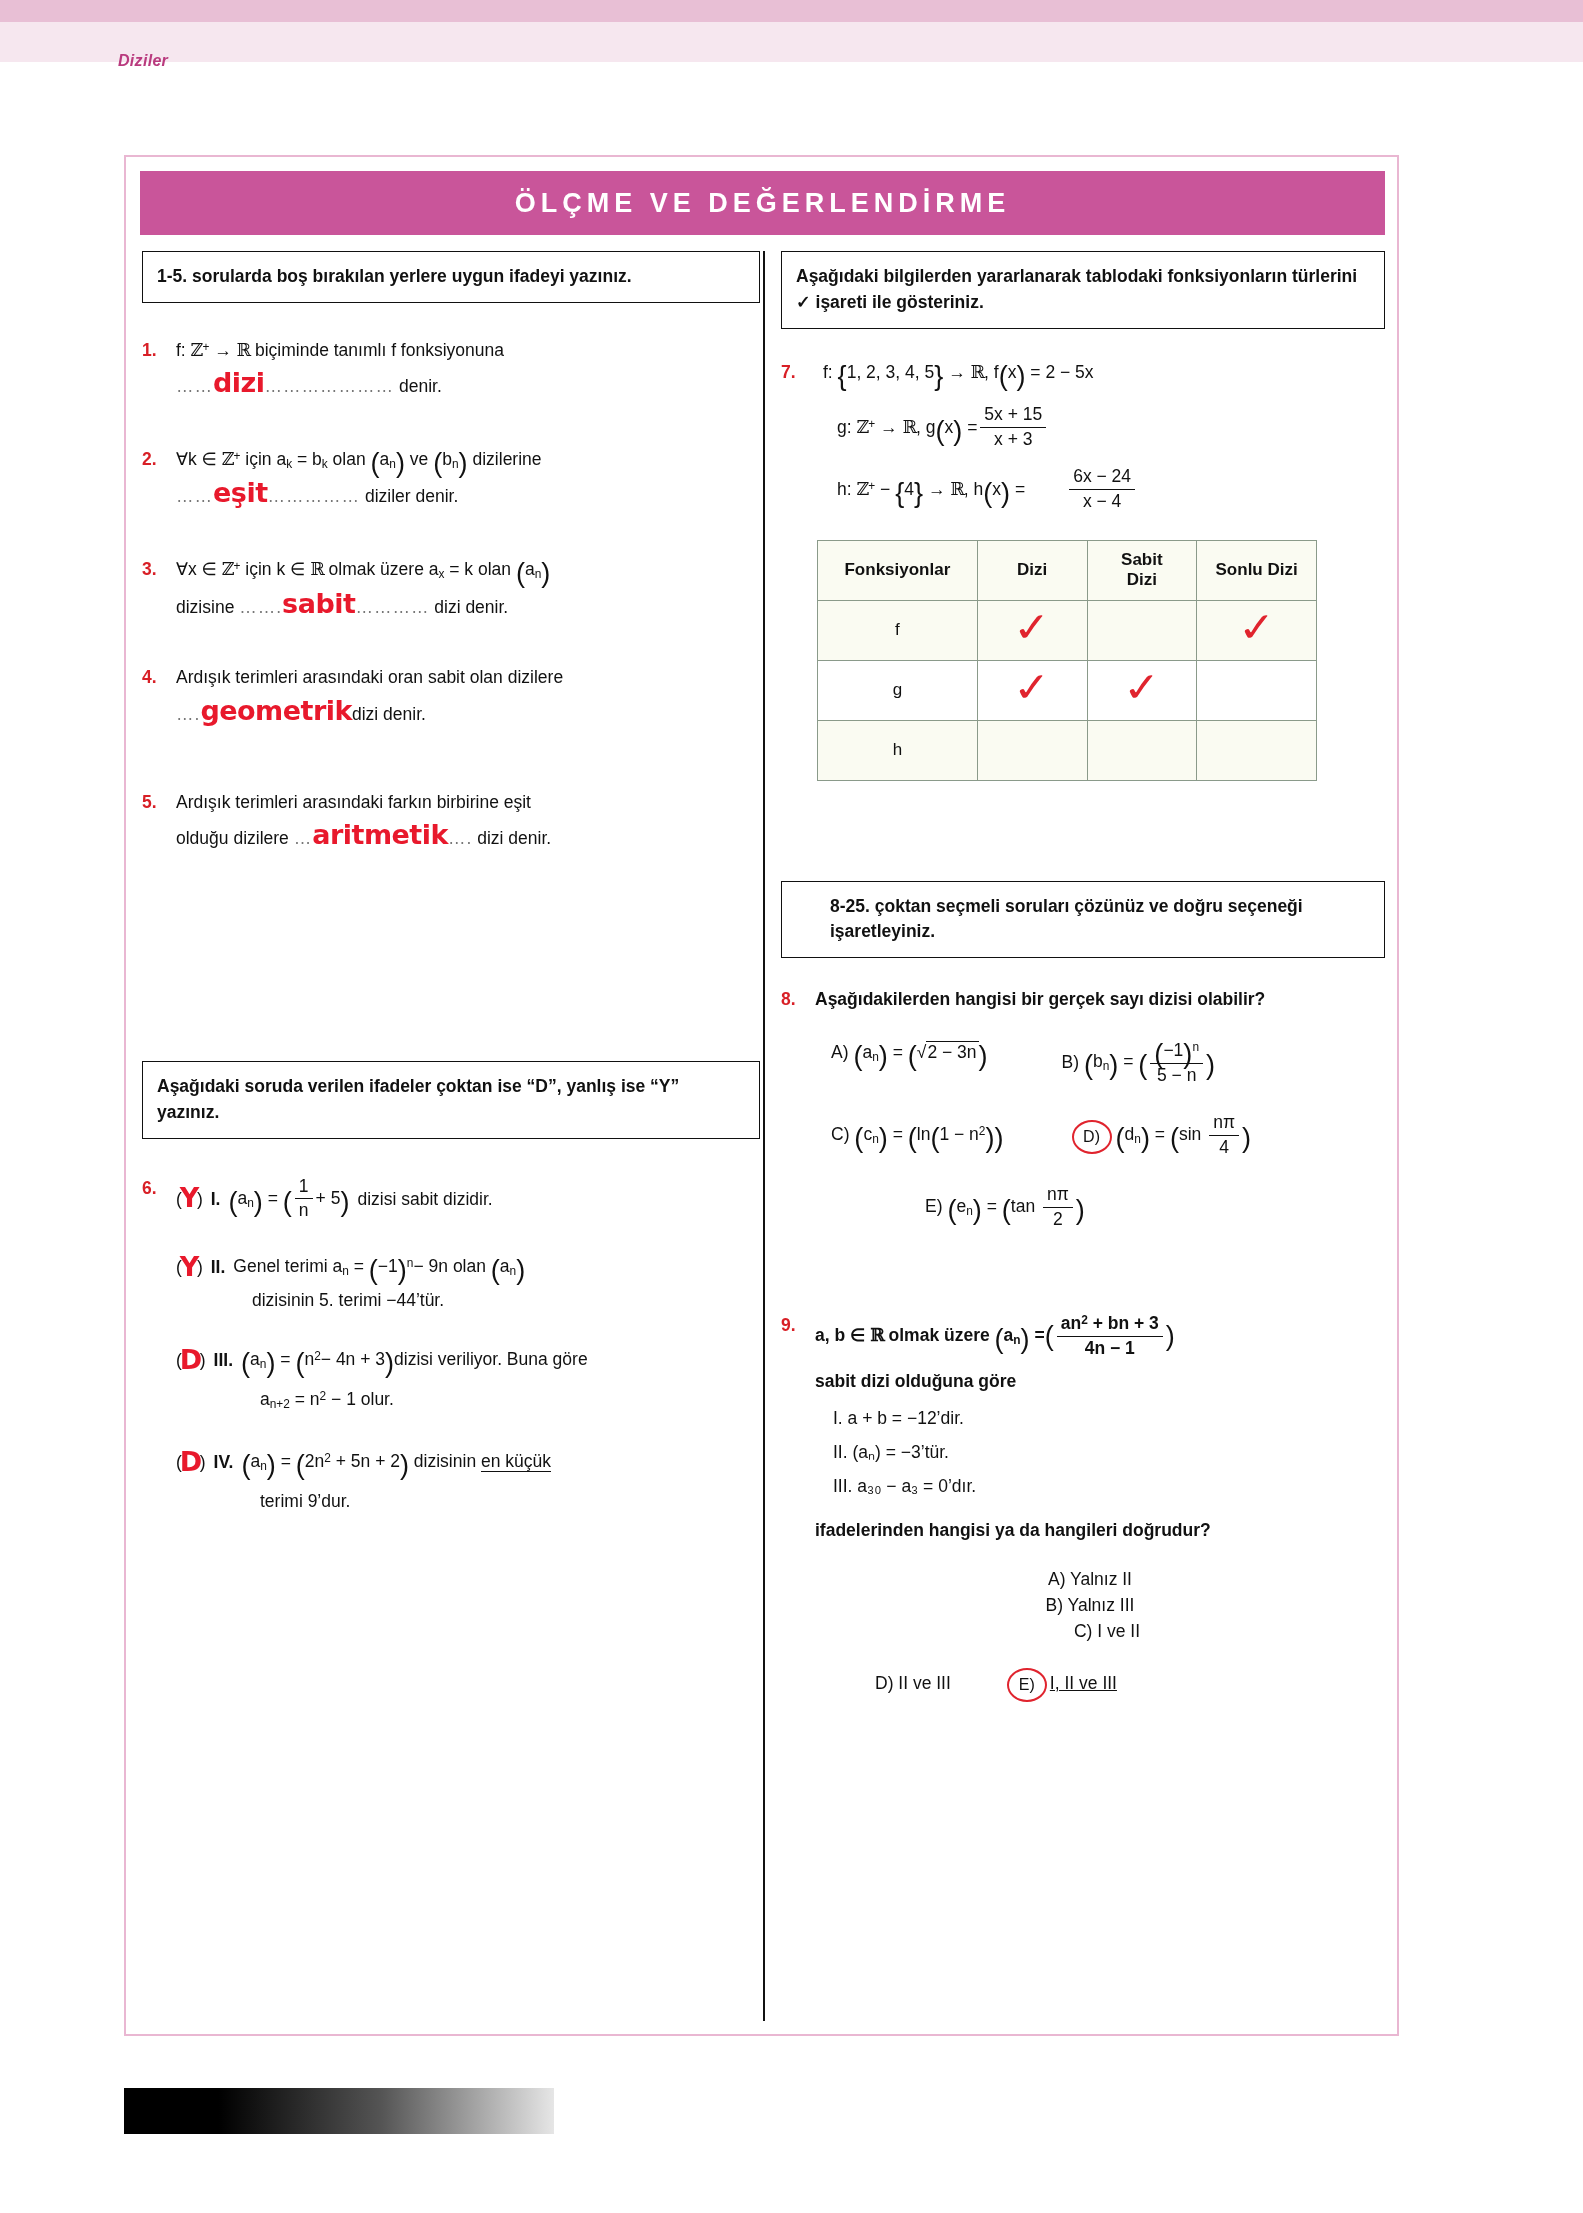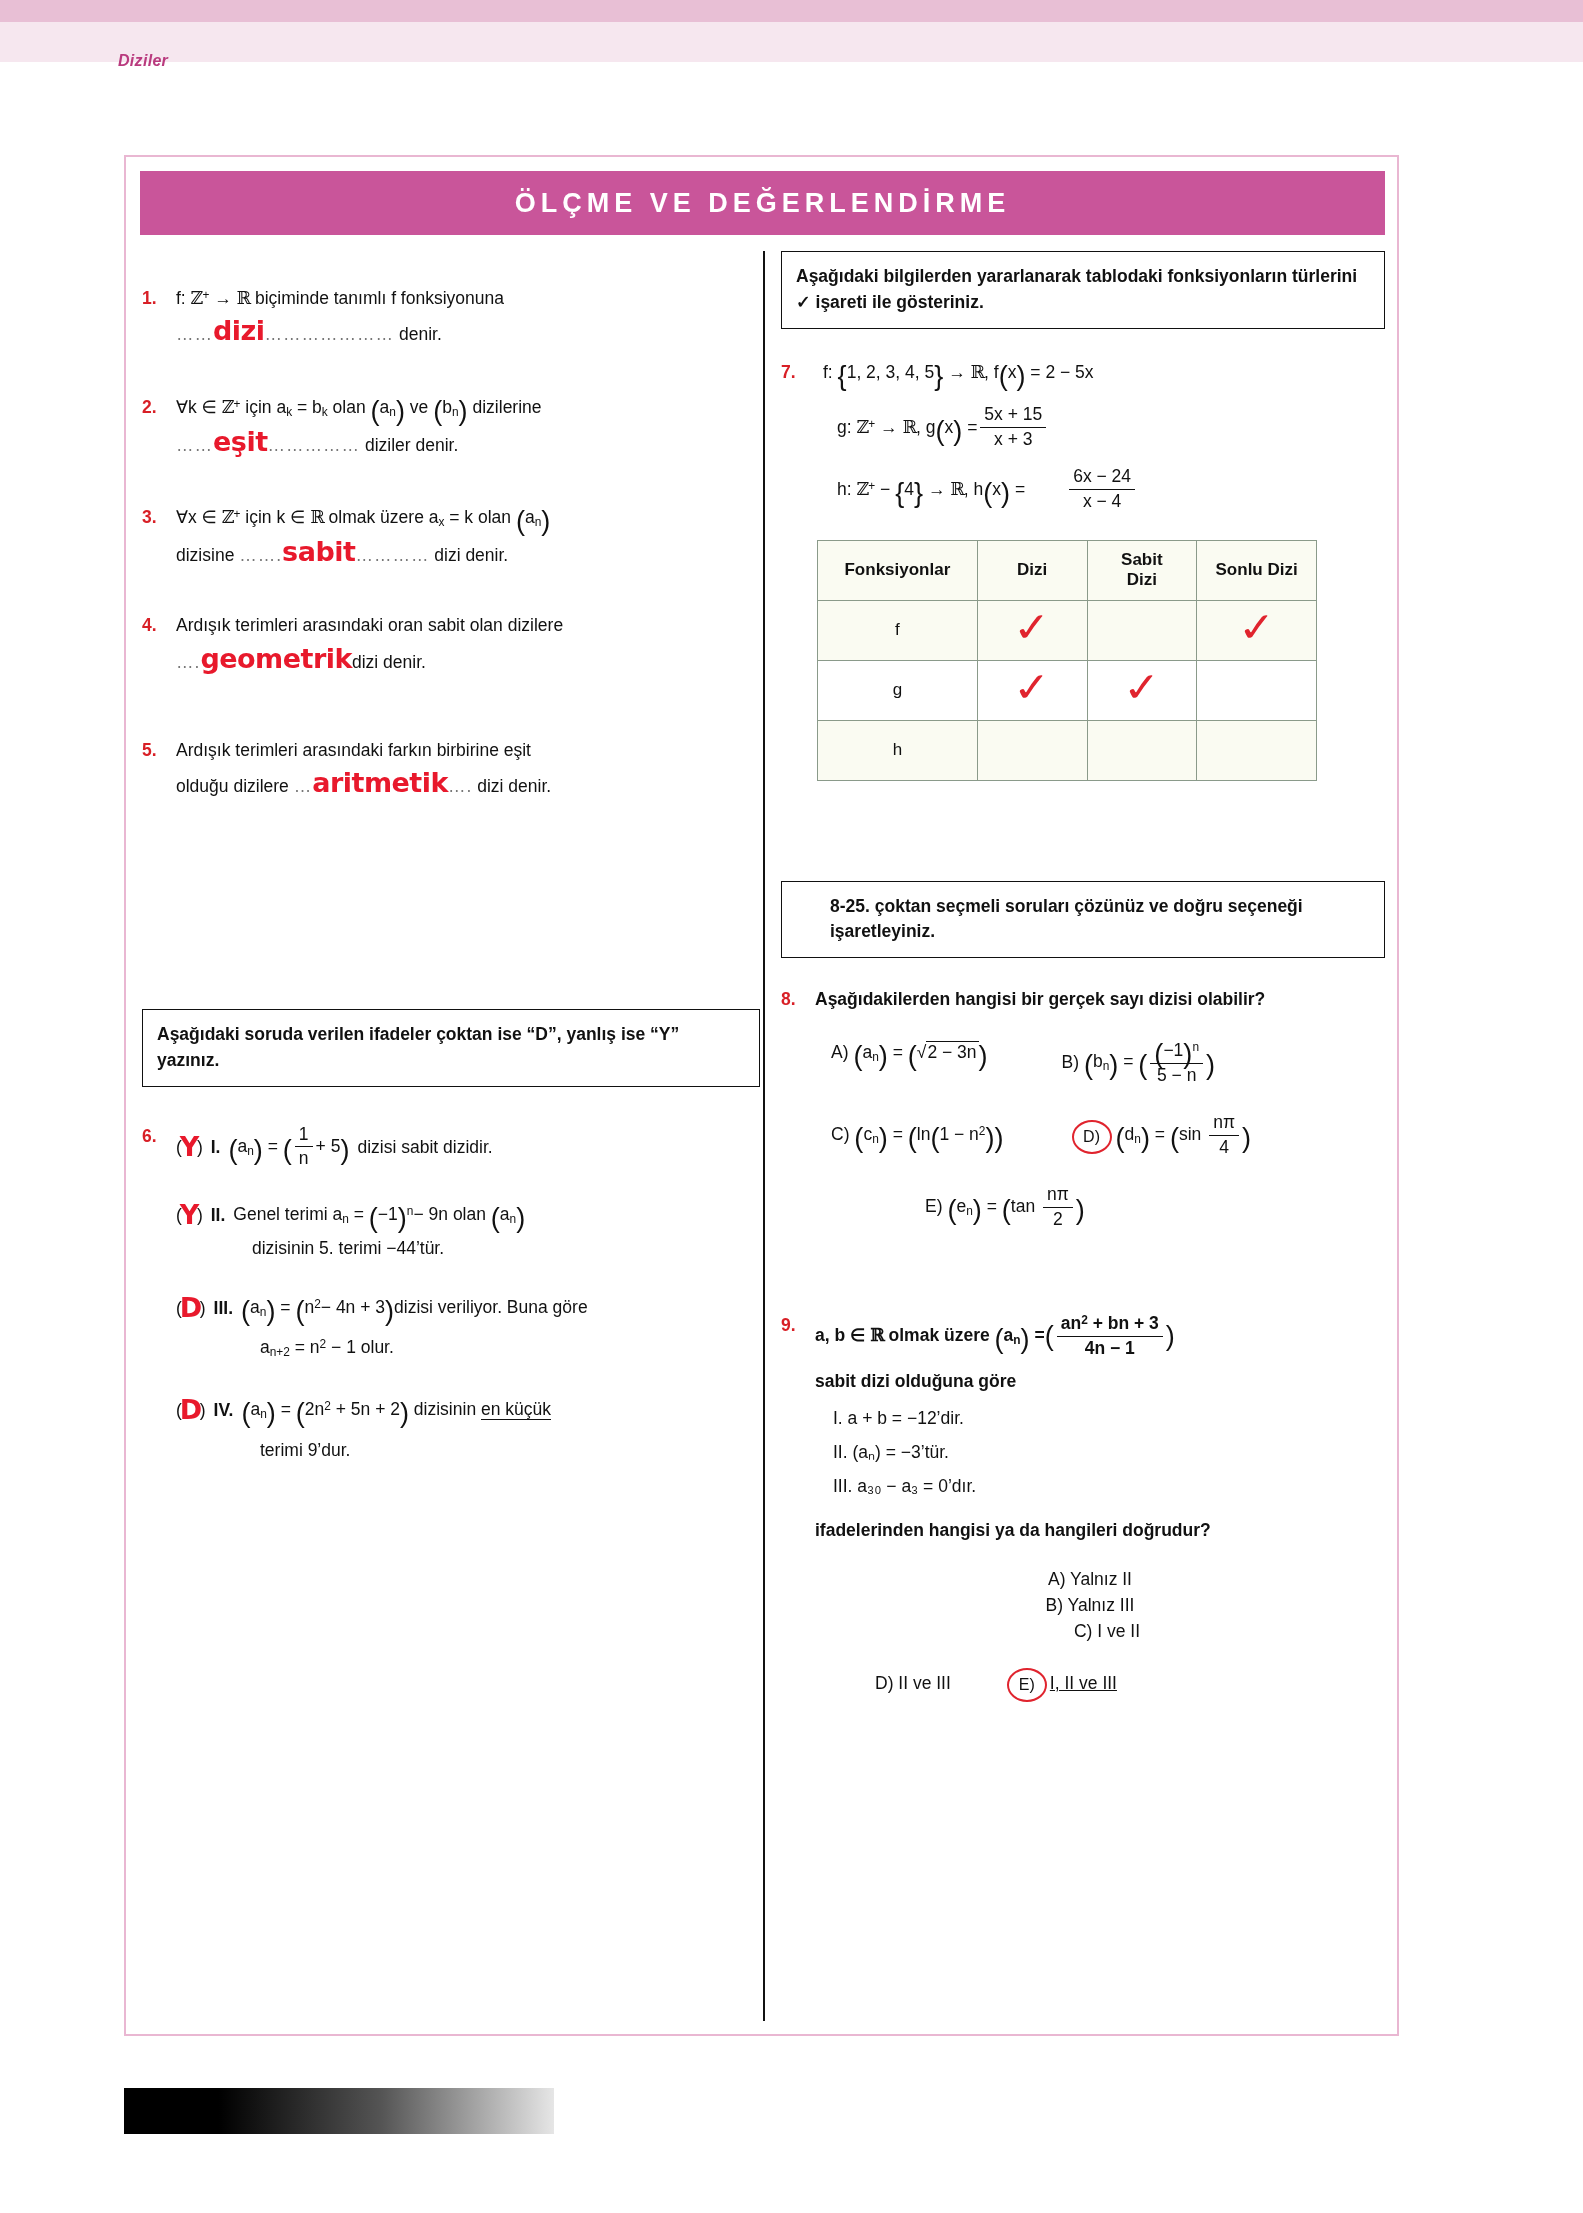--- a/index.html
+++ b/index.html
@@ -137,20 +137,21 @@
 <div class="top-band2"></div>
 <div class="chapter-label">Diziler</div>
 
 <div class="frame">
 
   <div class="title-bar">ÖLÇME VE DEĞERLENDİRME</div>
   <div class="col-divider"></div>
 
   <div class="col col-left">
 
+    <div class="inst-box">1-5. sorularda boş bırakılan yerlere uygun ifadeyi yazınız.</div>
 
     <div class="q" style="margin-top:34px;">
       <div class="qnum">1.</div>
       <div class="qbody">
         <div>
           f: <span class="bb">ℤ</span><sup>+</sup> → <span class="bb">ℝ</span> biçiminde tanımlı f fonksiyonuna
         </div>
         <div class="line2">
           <span class="dots">……</span><span class="ans">dizi</span><span class="dots">…………………</span>
           <span>denir.</span>

